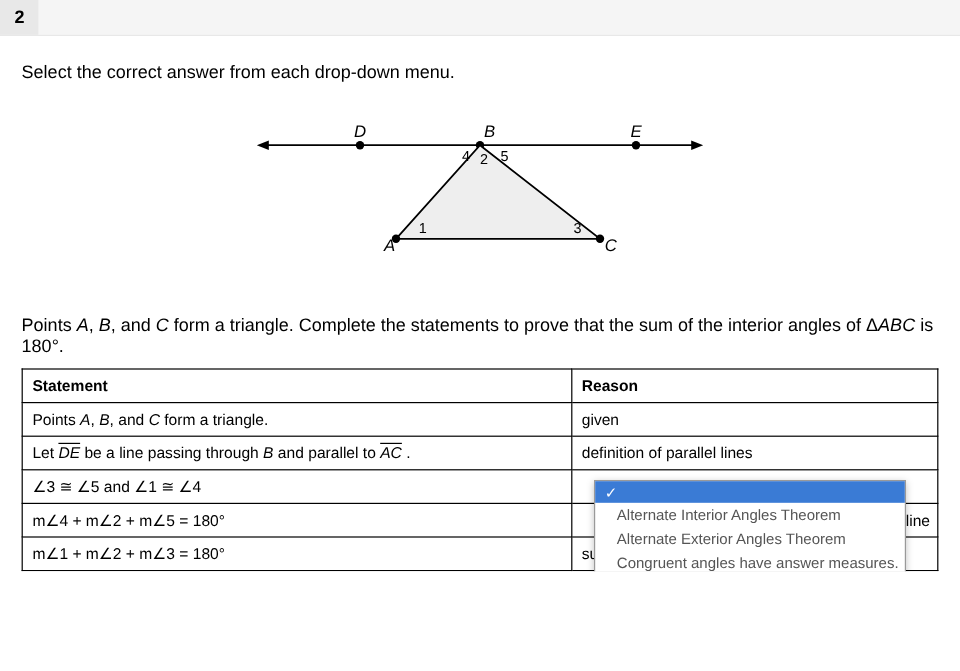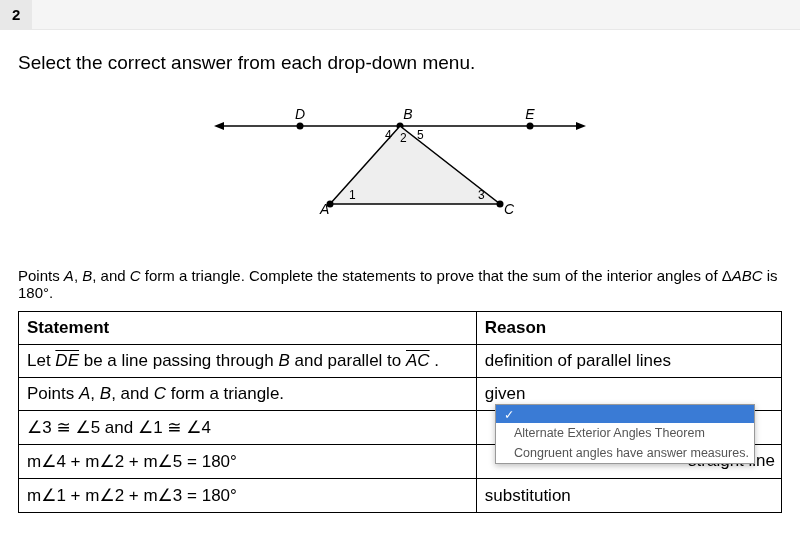--- a/index.html
+++ b/index.html
@@ -18,28 +18,28 @@
     padding: 0;
   }
   .q-num {
     display: inline-block;
     background: #e8e8e8;
     padding: 6px 12px;
     font-weight: bold;
     font-size: 15px;
   }
   .content { padding: 12px 18px 0 18px; }
-  .instruction { margin: 10px 0 30px 0; font-size: 19px; }
+  .instruction { margin: 10px 0 30px 0; font-size: 15px; }
   .figure-wrap { text-align: center; margin: 0 0 40px 0; }
   svg.figure { width: 380px; height: 120px; }
   .prompt { margin: 20px 0 10px 0; font-size: 15px; }
   table.proof {
     border-collapse: collapse;
     width: 100%;
-    font-size: 17px;
+    font-size: 13px;
   }
   table.proof th, table.proof td {
     border: 1px solid #000;
     padding: 6px 8px;
     text-align: left;
     vertical-align: middle;
     position: relative;
   }
   table.proof th { font-weight: bold; }
   .overline { text-decoration: overline; font-style: italic; }
@@ -117,47 +117,48 @@
 
   <div style="position:relative;">
   <table class="proof">
     <tbody>
           <tr>
       <th style="width:60%">Statement</th>
       <th>Reason</th>
     </tr>
     <tr>
       <td>
+        <span>Points </span><span class="it">A</span><span>, </span><span class="it">B</span><span>, and </span><span class="it">C</span><span> form a triangle.</span>
+      </td>
+      <td>given</td>
+    </tr>
+    <tr>
+      <td>
         <span>Let </span><span class="overline">DE</span><span> be a line passing through </span><span class="it">B</span><span> and parallel to </span><span class="overline">AC</span><span> .</span>
       </td>
       <td>definition of parallel lines</td>
-    </tr>
-    <tr>
-      <td>
-        <span>Points </span><span class="it">A</span><span>, </span><span class="it">B</span><span>, and </span><span class="it">C</span><span> form a triangle.</span>
-      </td>
-      <td>given</td>
     </tr>
     <tr class="rowrel">
       <td class="ang">∠3 ≅ ∠5 and ∠1 ≅ ∠4</td>
       <td>&nbsp;</td>
     </tr>
     <tr>
       <td class="ang">m∠4 + m∠2 + m∠5 = 180°</td>
       <td><span class="right-text">straight line</span>&nbsp;</td>
     </tr>
     <tr>
       <td class="ang">m∠1 + m∠2 + m∠3 = 180°</td>
       <td>substitution</td>
     </tr>
   </tbody>
       </table>
 
   <div class="dropdown-open" style="top:93px;">
     <div class="dd-check">
       <span>✓</span>
     </div>
+    <div class="dd-opt">Alternate Interior Angles Theorem</div>
     <div class="dd-opt">Alternate Exterior Angles Theorem</div>
     <div class="dd-opt">Congruent angles have answer measures.</div>
   </div>
   </div>
 
 </div>
 
 </body></html>

